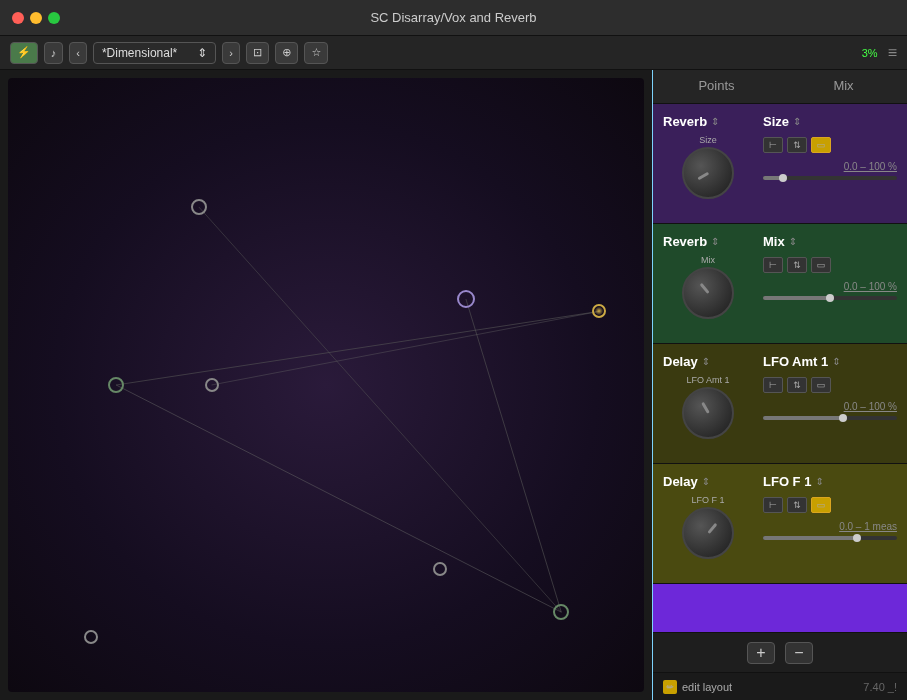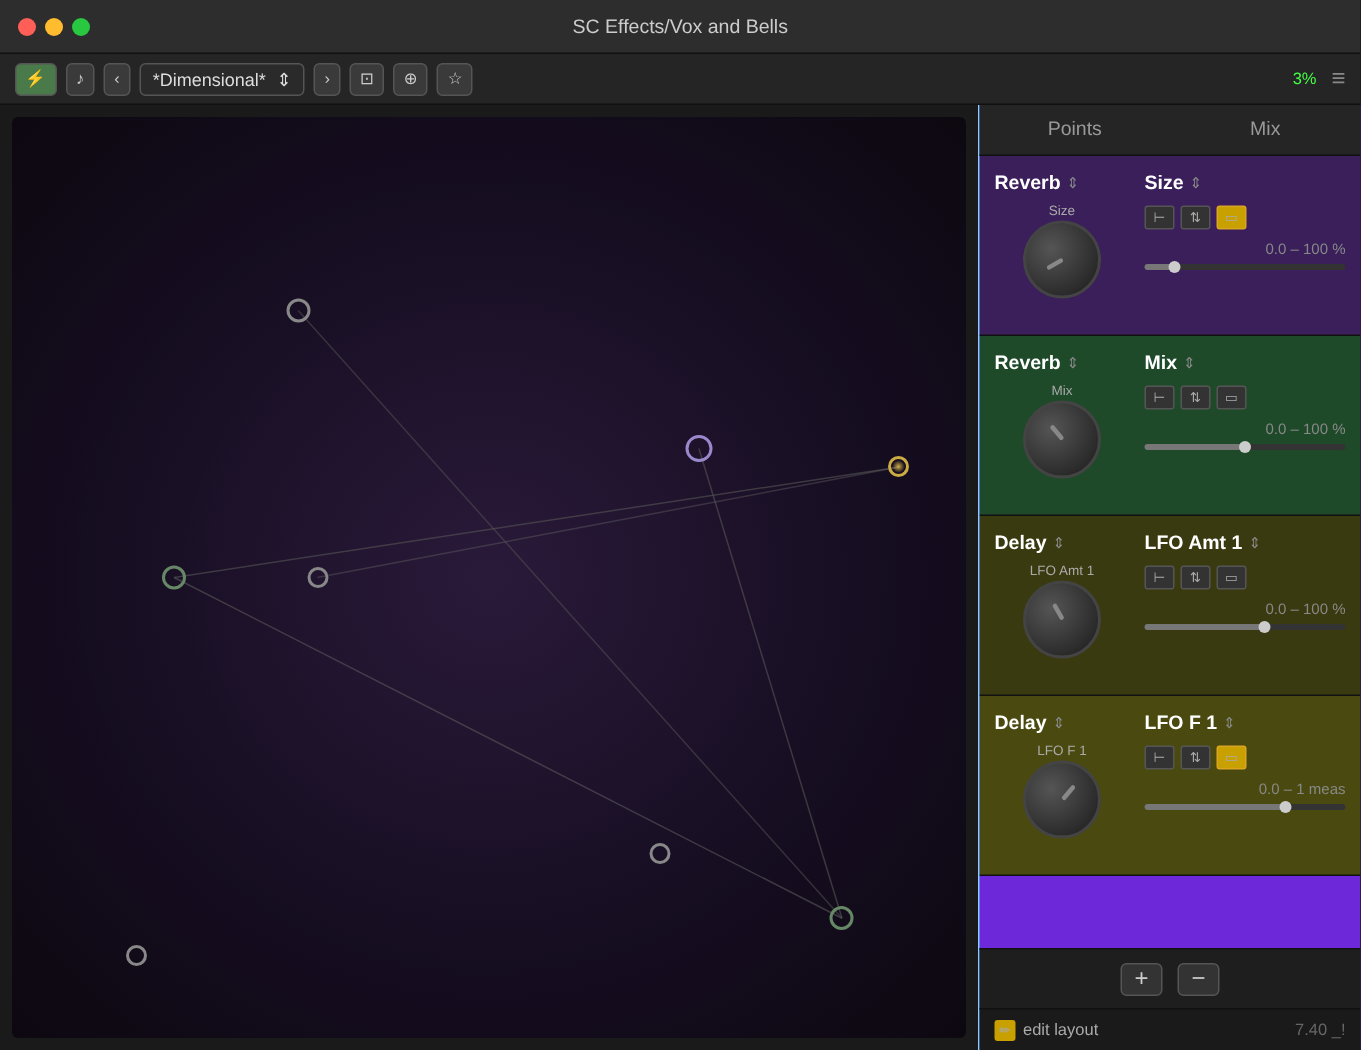--- a/index.html
+++ b/index.html
@@ -67,21 +67,21 @@
     .patch-name {
       background: #2a2a2a;
       border: 1px solid #555;
       border-radius: 4px;
       color: #ddd;
       font-size: 12px;
       padding: 2px 8px;
       height: 22px;
       display: flex;
       align-items: center;
-      gap: 7px;
+      gap: 20px;
     }
     .toolbar-spacer { flex: 1; }
     .toolbar-percent {
       color: #44ff44;
       font-size: 11px;
       margin-right: 4px;
     }
     .toolbar-menu-icon {
       color: #888;
       font-size: 16px;
@@ -271,20 +271,21 @@
       color: #aaa;
       font-size: 9px;
     }
     .mini-btn.highlight { background: #c8a000; border-color: #daa520; }
 
     .range-text {
       color: #888;
       font-size: 10px;
       margin-bottom: 4px;
       text-align: right;
+      text-decoration: underline;
     }
 
     .slider-track {
       width: 100%;
       height: 4px;
       background: #333;
       border-radius: 2px;
       position: relative;
     }
     .slider-fill {
@@ -358,21 +359,21 @@
   </style>
 </head>
 <body>
 
 <div class="title-bar">
   <div class="window-controls">
     <span class="wc-btn wc-close"></span>
     <span class="wc-btn wc-min"></span>
     <span class="wc-btn wc-max"></span>
   </div>
-  <span class="title-text">SC Effects/Vox and Bells</span>
+  <span class="title-text">SC Disarray/Vox and Reverb</span>
 </div>
 
 <div class="toolbar">
   <div class="toolbar-btn active">⚡</div>
   <div class="toolbar-btn">♪</div>
   <div class="toolbar-btn">‹</div>
   <div class="patch-name">
     <span>*Dimensional*</span>
     <span>⇕</span>
   </div>

